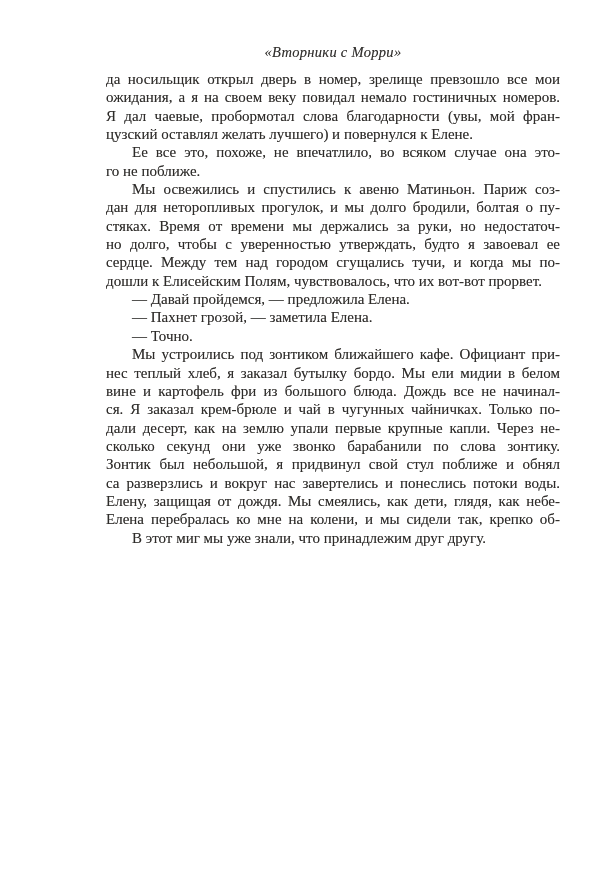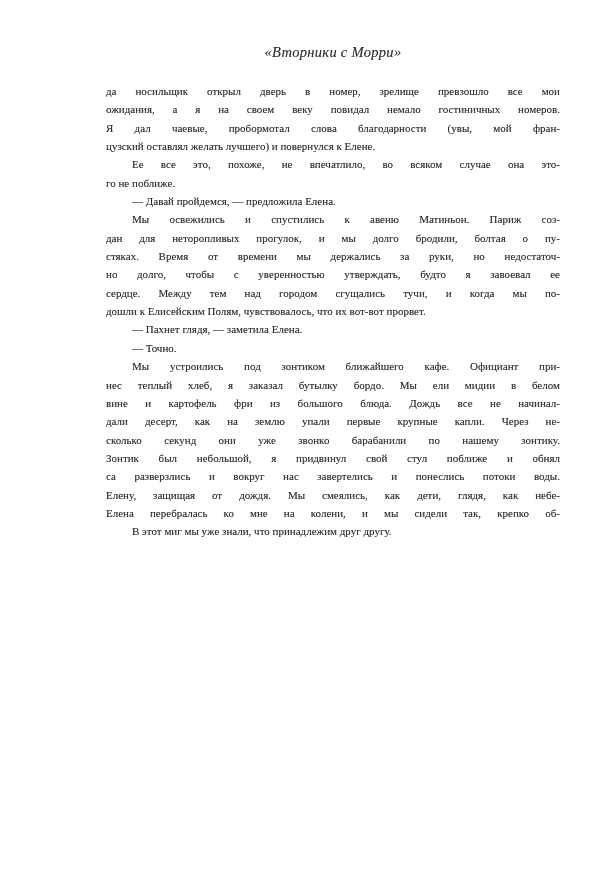--- a/index.html
+++ b/index.html
@@ -24,24 +24,24 @@
     width: 454px;
     text-align: center;
     font-style: italic;
     font-size: 14.5px;
     letter-spacing: 0.3px;
     color: #343230;
     text-shadow: 0 0 0.4px rgba(40,38,36,0.45);
   }
   .text-block {
     position: absolute;
-    top: 82px;
+    top: 70px;
     left: 74px;
     width: 454px;
-    font-size: 11px;
+    font-size: 15px;
     line-height: 18.35px;
     text-shadow: 0 0 0.4px rgba(40,38,36,0.4);
   }
   .paragraph { margin: 0; }
   .line {
     text-align: justify;
     text-align-last: justify;
     white-space: normal;
   }
   .line.para-last {
@@ -74,42 +74,43 @@
         <div class="line">да носильщик открыл дверь в номер, зрелище превзошло все мои</div>
         <div class="line">ожидания, а я на своем веку повидал немало гостиничных номеров.</div>
         <div class="line">Я дал чаевые, пробормотал слова благодарности (увы, мой фран-</div>
         <div class="line para-last">цузский оставлял желать лучшего) и повернулся к Елене.</div>
       </div>
       <div class="paragraph">
         <div class="line indent">Ее все это, похоже, не впечатлило, во всяком случае она это-</div>
         <div class="line para-last">го не поближе.</div>
       </div>
       <div class="paragraph">
-        <div class="line para-last indent">— Давай пройдемся, — предложила Елена.</div>
-      </div>
-      <div class="paragraph">
         <div class="line indent">Мы освежились и спустились к авеню Матиньон. Париж соз-</div>
         <div class="line">дан для неторопливых прогулок, и мы долго бродили, болтая о пу-</div>
         <div class="line">стяках. Время от времени мы держались за руки, но недостаточ-</div>
         <div class="line">но долго, чтобы с уверенностью утверждать, будто я завоевал ее</div>
         <div class="line">сердце. Между тем над городом сгущались тучи, и когда мы по-</div>
         <div class="line para-last">дошли к Елисейским Полям, чувствовалось, что их вот-вот прорвет.</div>
       </div>
       <div class="paragraph">
-        <div class="line para-last indent">— Пахнет глядя, — заметила Елена.</div>
+        <div class="line para-last indent">— Давай пройдемся, — предложила Елена.</div>
+      </div>
+      <div class="paragraph">
+        <div class="line para-last indent">— Пахнет грозой, — заметила Елена.</div>
       </div>
       <div class="paragraph">
         <div class="line para-last indent">— Точно.</div>
       </div>
       <div class="paragraph">
         <div class="line indent">Мы устроились под зонтиком ближайшего кафе. Официант при-</div>
         <div class="line">нес теплый хлеб, я заказал бутылку бордо. Мы ели мидии в белом</div>
         <div class="line">вине и картофель фри из большого блюда. Дождь все не начинал-</div>
+        <div class="line">ся. Я заказал крем-брюле и чай в чугунных чайничках. Только по-</div>
         <div class="line">дали десерт, как на землю упали первые крупные капли. Через не-</div>
-        <div class="line">сколько секунд они уже звонко барабанили по нашему зонтику.</div>
+        <div class="line">сколько секунд они уже звонко барабанили по слова зонтику.</div>
         <div class="line">Зонтик был небольшой, я придвинул свой стул поближе и обнял</div>
         <div class="line">са разверзлись и вокруг нас завертелись и понеслись потоки воды.</div>
         <div class="line">Елену, защищая от дождя. Мы смеялись, как дети, глядя, как небе-</div>
         <div class="line">Елена перебралась ко мне на колени, и мы сидели так, крепко об-</div>
       </div>
       <div class="paragraph">
         <div class="line para-last indent">В этот миг мы уже знали, что принадлежим друг другу.</div>
       </div>
     </div>
 

